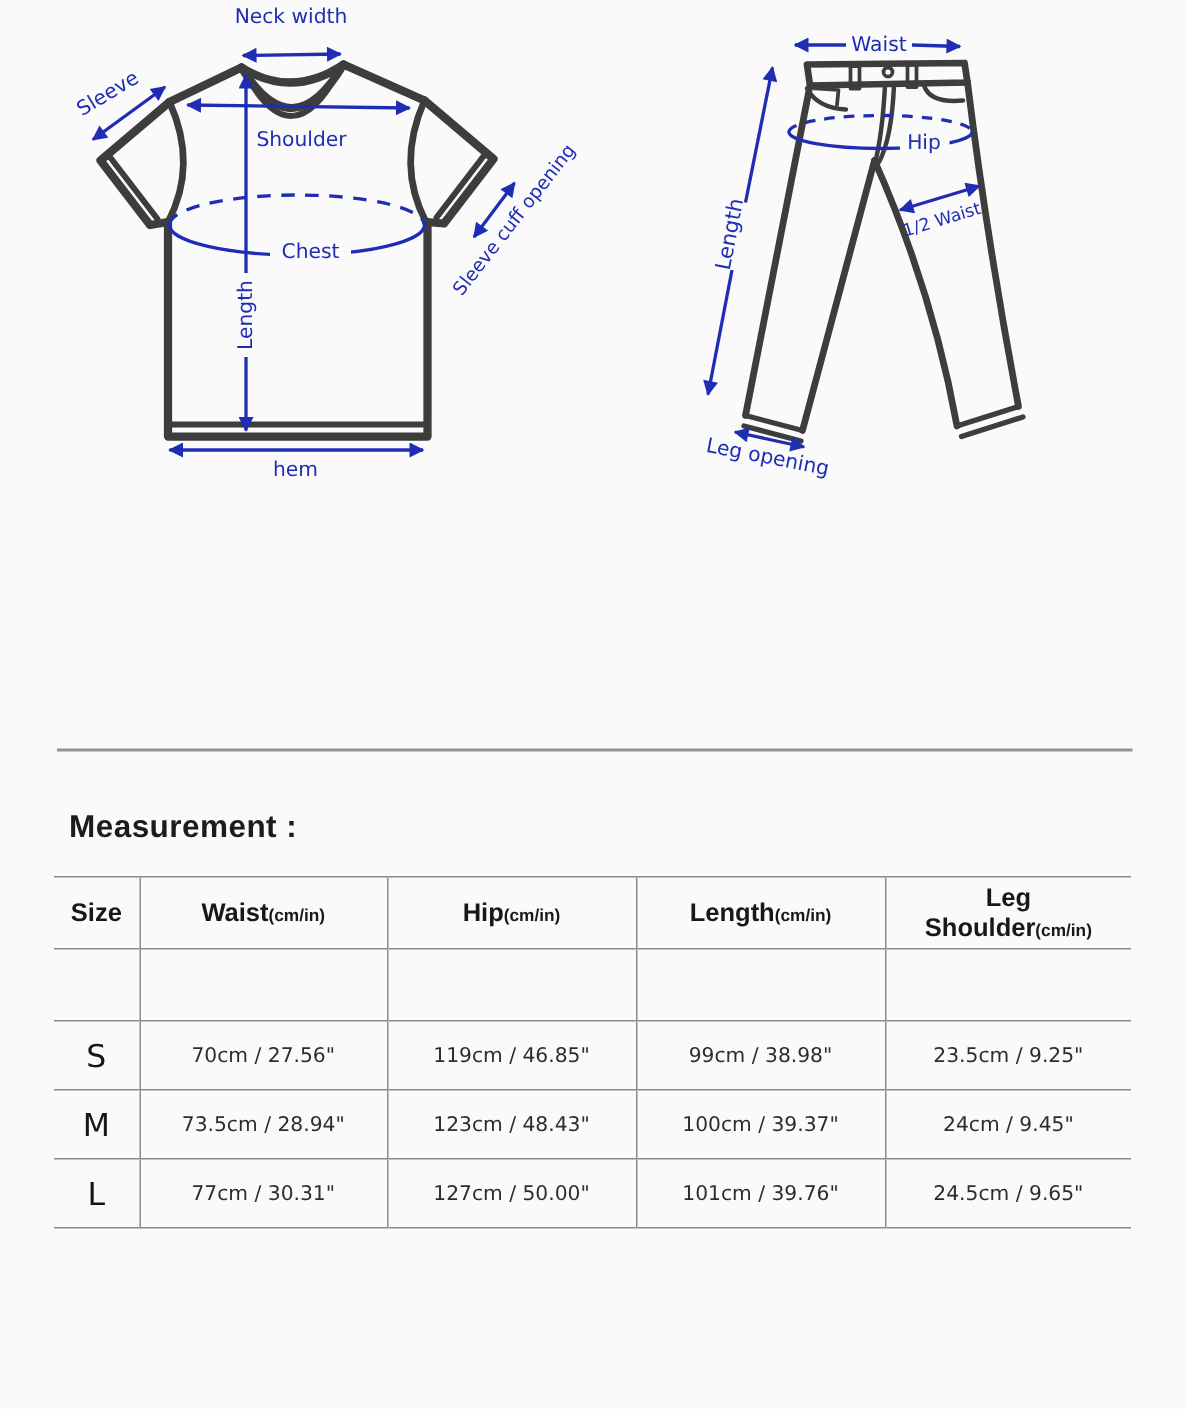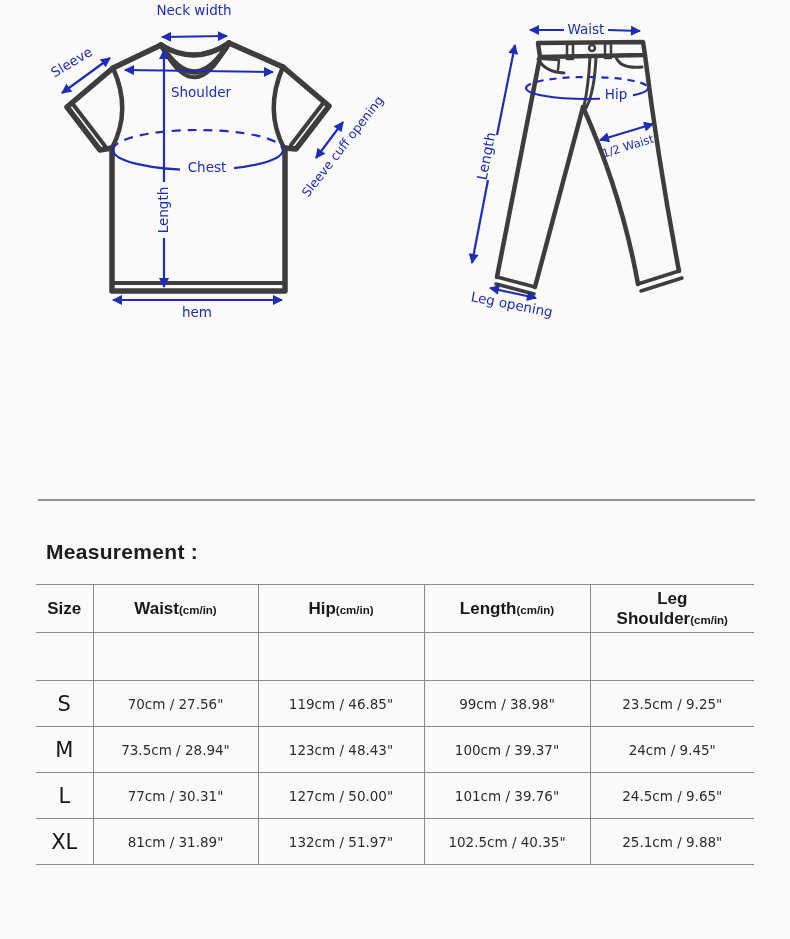--- a/index.html
+++ b/index.html
@@ -184,21 +184,14 @@
         <td class="data-cell">100cm / 39.37"</td>
         <td class="data-cell">24cm / 9.45"</td>
       </tr>
       <tr>
         <td class="size-cell">L</td>
         <td class="data-cell">77cm / 30.31"</td>
         <td class="data-cell">127cm / 50.00"</td>
         <td class="data-cell">101cm / 39.76"</td>
         <td class="data-cell">24.5cm / 9.65"</td>
       </tr>
-      <tr>
-        <td class="size-cell">XL</td>
-        <td class="data-cell">81cm / 31.89"</td>
-        <td class="data-cell">132cm / 51.97"</td>
-        <td class="data-cell">102.5cm / 40.35"</td>
-        <td class="data-cell">25.1cm / 9.88"</td>
-      </tr>
     </tbody>
 </table>
 
 </body></html>

